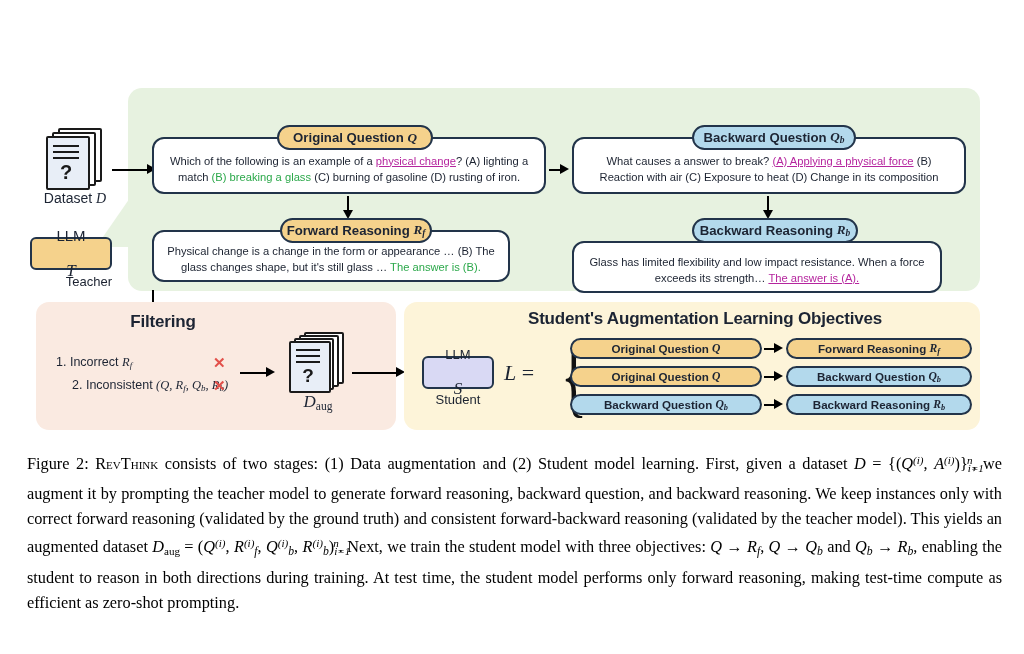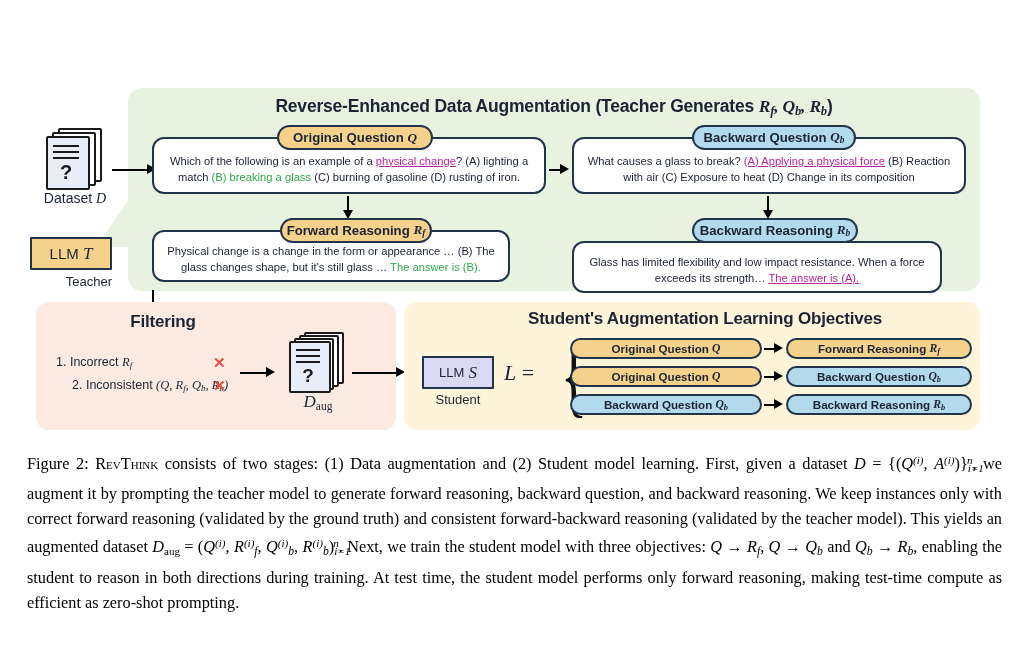--- a/index.html
+++ b/index.html
@@ -150,27 +150,28 @@
     position: absolute;
     font-weight: bold;
     color: #1a1a1a;
     font-family: "Liberation Sans", sans-serif;
     text-align: center;
   }
 
   
   .llmchip {
     border: 2.4px solid #22344a;
-    border-radius: 1px;
+    border-radius: 6px;
     box-sizing: border-box;
     display: flex;
     align-items: center;
     justify-content: center;
     font-size: 15px;
     white-space: nowrap;
+    flex-direction: column;
   }
   .chip-orange { background: #f5d28c; }
   .chip-lav    { background: #d9d9f4; }
   .chip-caption {
     text-align: center;
     font-size: 13px;
     color: #1b2230;
   }
 
   
@@ -260,23 +261,20 @@
   }
 </style>
 </head>
 <body>
 
 <div class="page">
 
   <div class="abs" id="aug-panel-tail"></div>
   <div class="abs" id="aug-panel"></div>
 
-  <div class="abs" id="aug-title">
-    <span>Reverse-Enhanced Data Augmentation (Teacher Generates </span><span class="math">R<span class="mathsub">f</span>, Q<span class="mathsub">b</span>, R<span class="mathsub">b</span></span><span>)</span>
-  </div>
 
   <div class="docstack" style="left:44px; top:128px; width:62px; height:58px;">
     <div class="sheet" style="left:14px; top:0px;  width:40px; height:50px;"></div>
     <div class="sheet" style="left:8px;  top:4px;  width:40px; height:50px;"></div>
     <div class="sheet front" style="left:2px; top:8px; width:40px; height:50px;"></div>
     <div class="line" style="left:9px; top:17px; width:26px;"></div>
     <div class="line" style="left:9px; top:23px; width:26px;"></div>
     <div class="line" style="left:9px; top:29px; width:26px;"></div>
     <div class="qmark" style="left:2px; top:33px; width:40px; font-size:20px;">?</div>
   </div>
@@ -297,21 +295,21 @@
     <div class="inner">
       <span>Which of the following is an example of a </span><span class="hl-purple">physical change</span><span>? (A) lighting a match </span><span class="hl-green">(B) breaking a glass</span><span> (C) burning of gasoline (D) rusting of iron.</span>
     </div>
   </div>
   <div class="abs pill pill-orange" style="left:277px; top:125px; width:156px;">
     <span>Original Question</span>&nbsp;<span class="math">Q</span>
   </div>
 
   <div class="abs contentbox" style="left:572px; top:137px; width:394px; height:57px;">
     <div class="inner">
-      <span>What causes a glass to break? </span><span class="hl-purple">(A) Applying a physical force</span><span> (B) Reaction with air (C) Exposure to heat (D) Change in its composition</span>
+      <span>What causes a answer to break? </span><span class="hl-purple">(A) Applying a physical force</span><span> (B) Reaction with air (C) Exposure to heat (D) Change in its composition</span>
     </div>
   </div>
   <div class="abs pill pill-blue" style="left:692px; top:125px; width:164px;">
     <span>Backward Question</span>&nbsp;<span class="math">Q<span class="mathsub">b</span></span>
   </div>
 
   <div class="abs arrow-line-h" style="left:549px; top:169px; width:12px;"></div>
   <div class="abs arrow-head-r" style="left:560px; top:164px;"></div>
 
   <div class="abs arrow-line-v" style="left:347px; top:196px; width:2.4px; height:16px;"></div>

